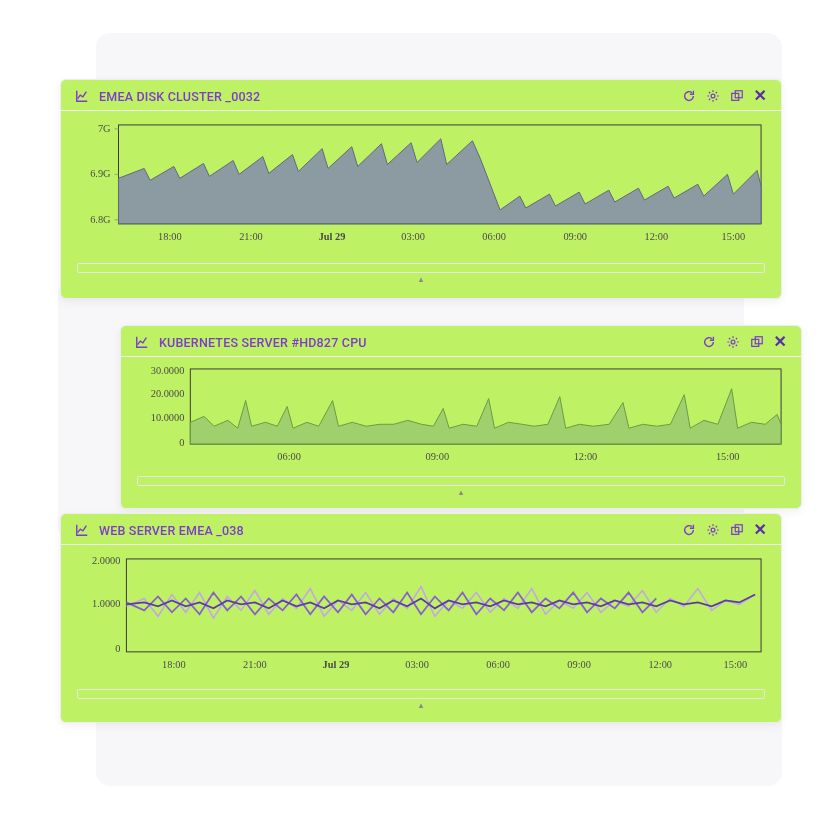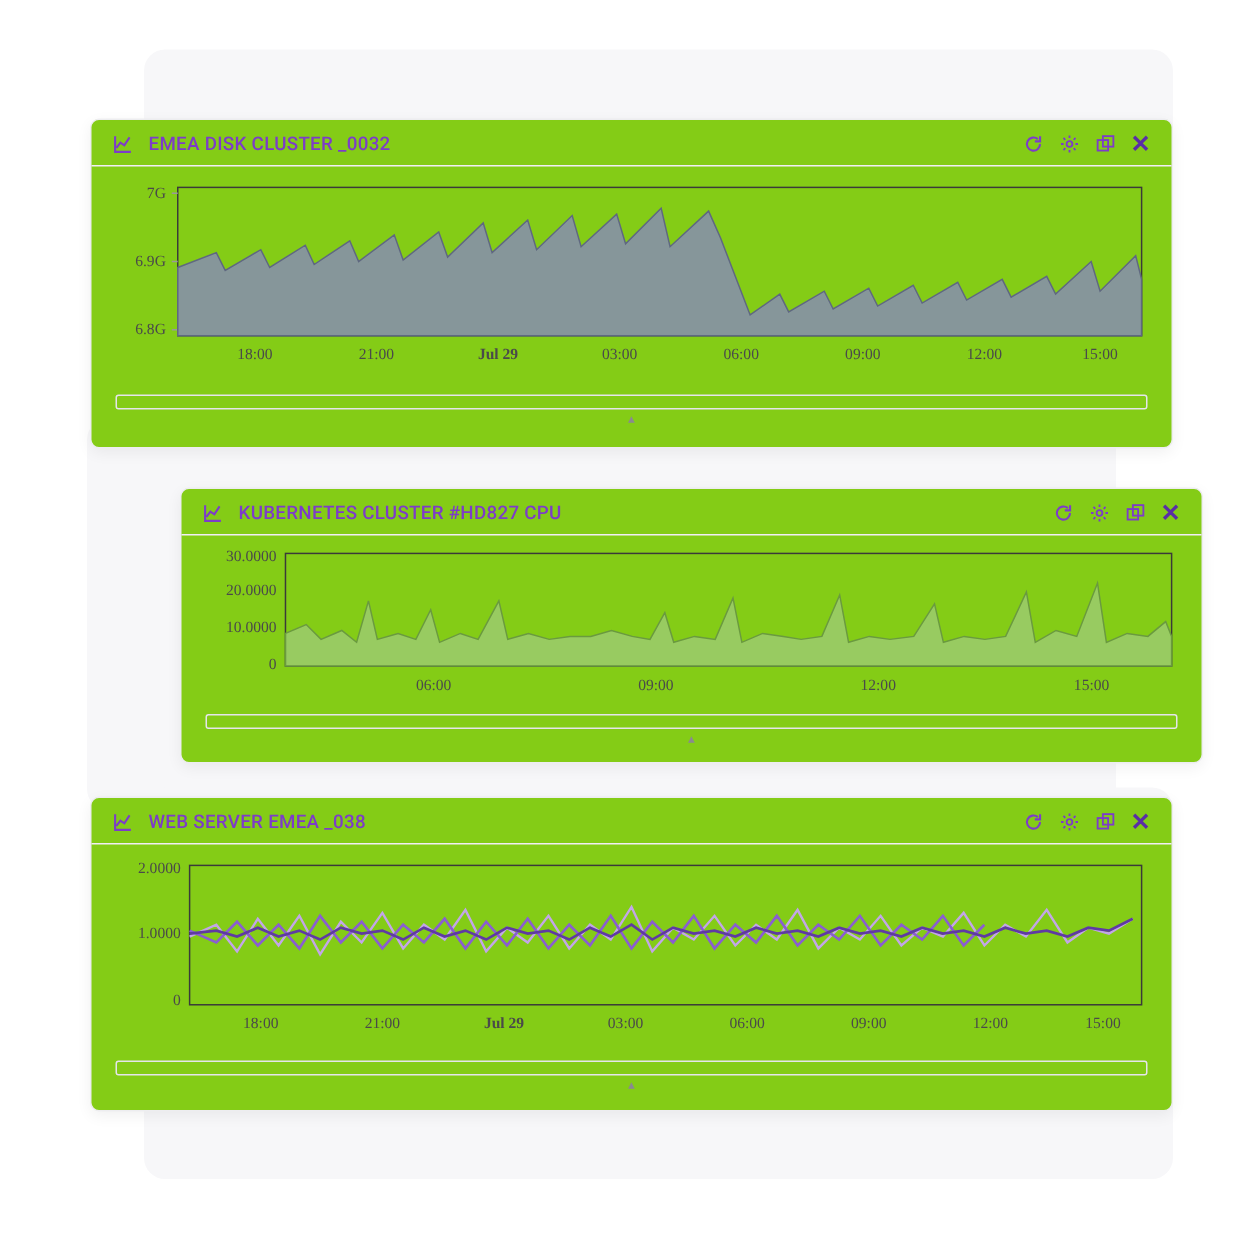--- a/index.html
+++ b/index.html
@@ -18,21 +18,21 @@
     position: absolute;
     background: #f7f7f9;
     border-radius: 14px;
   }
   .bg-blob.a { left: 96px;  top: 33px;  width: 686px; height: 261px; }
   .bg-blob.b { left: 58px;  top: 279px; width: 686px; height: 261px; }
   .bg-blob.c { left: 96px;  top: 525px; width: 686px; height: 261px; }
 
   .card {
     position: absolute;
-    background: #84cc16;
+    background: #bef264;
     border: 1px solid #ededf0;
     border-radius: 6px;
     box-shadow: 0 3px 10px rgba(0,0,0,0.06);
   }
   .card-header {
     display: flex;
     align-items: center;
     justify-content: space-between;
     padding: 8px 14px 6px 14px;
     border-bottom: 1px solid #f1eef5;
@@ -97,21 +97,21 @@
     left: 50%;
     bottom: -12px;
     transform: translateX(-50%);
     color: #8a8a8f;
     font-size: 9px;
   }
 
   
   #card0 { left: 60px;  top: 79px;  width: 720px; height: 218px; }
   #card1 { left: 120px; top: 325px; width: 680px; height: 182px; }
-  #card2 { left: 60px;  top: 531px; width: 720px; height: 208px; }
+  #card2 { left: 60px;  top: 513px; width: 720px; height: 208px; }
 </style>
 </head>
 <body>
 
 <div class="bg-blob a"></div>
 <div class="bg-blob b"></div>
 <div class="bg-blob c"></div>
 
 <div id="card0" class="card">
   <div class="card-header">
@@ -180,21 +180,21 @@
 
 <div id="card1" class="card">
   <div class="card-header">
     <div class="card-title-wrap">
       <span class="icon">
         <svg viewBox="0 0 16 16">
             <path d="M2 2v12h12" fill="none" stroke="currentColor" stroke-width="1.6"></path>
             <path d="M3 11l3-4 3 2 4-6" fill="none" stroke="currentColor" stroke-width="1.6"></path>
           </svg>
       </span>
-      <span class="card-title">KUBERNETES CLUSTER #HD827 CPU</span>
+      <span class="card-title">KUBERNETES SERVER #HD827 CPU</span>
     </div>
     <div class="card-icons">
       <span class="icon">
           <svg viewBox="0 0 16 16">
             <path d="M13 8a5 5 0 1 1-1.7-3.7M13 2v4h-4" fill="none" stroke="currentColor" stroke-width="1.6"></path>
           </svg>
         </span>
       <span class="icon">
           <svg viewBox="0 0 16 16">
             <circle cx="8" cy="8" r="2.2" fill="none" stroke="currentColor" stroke-width="1.4"></circle>

